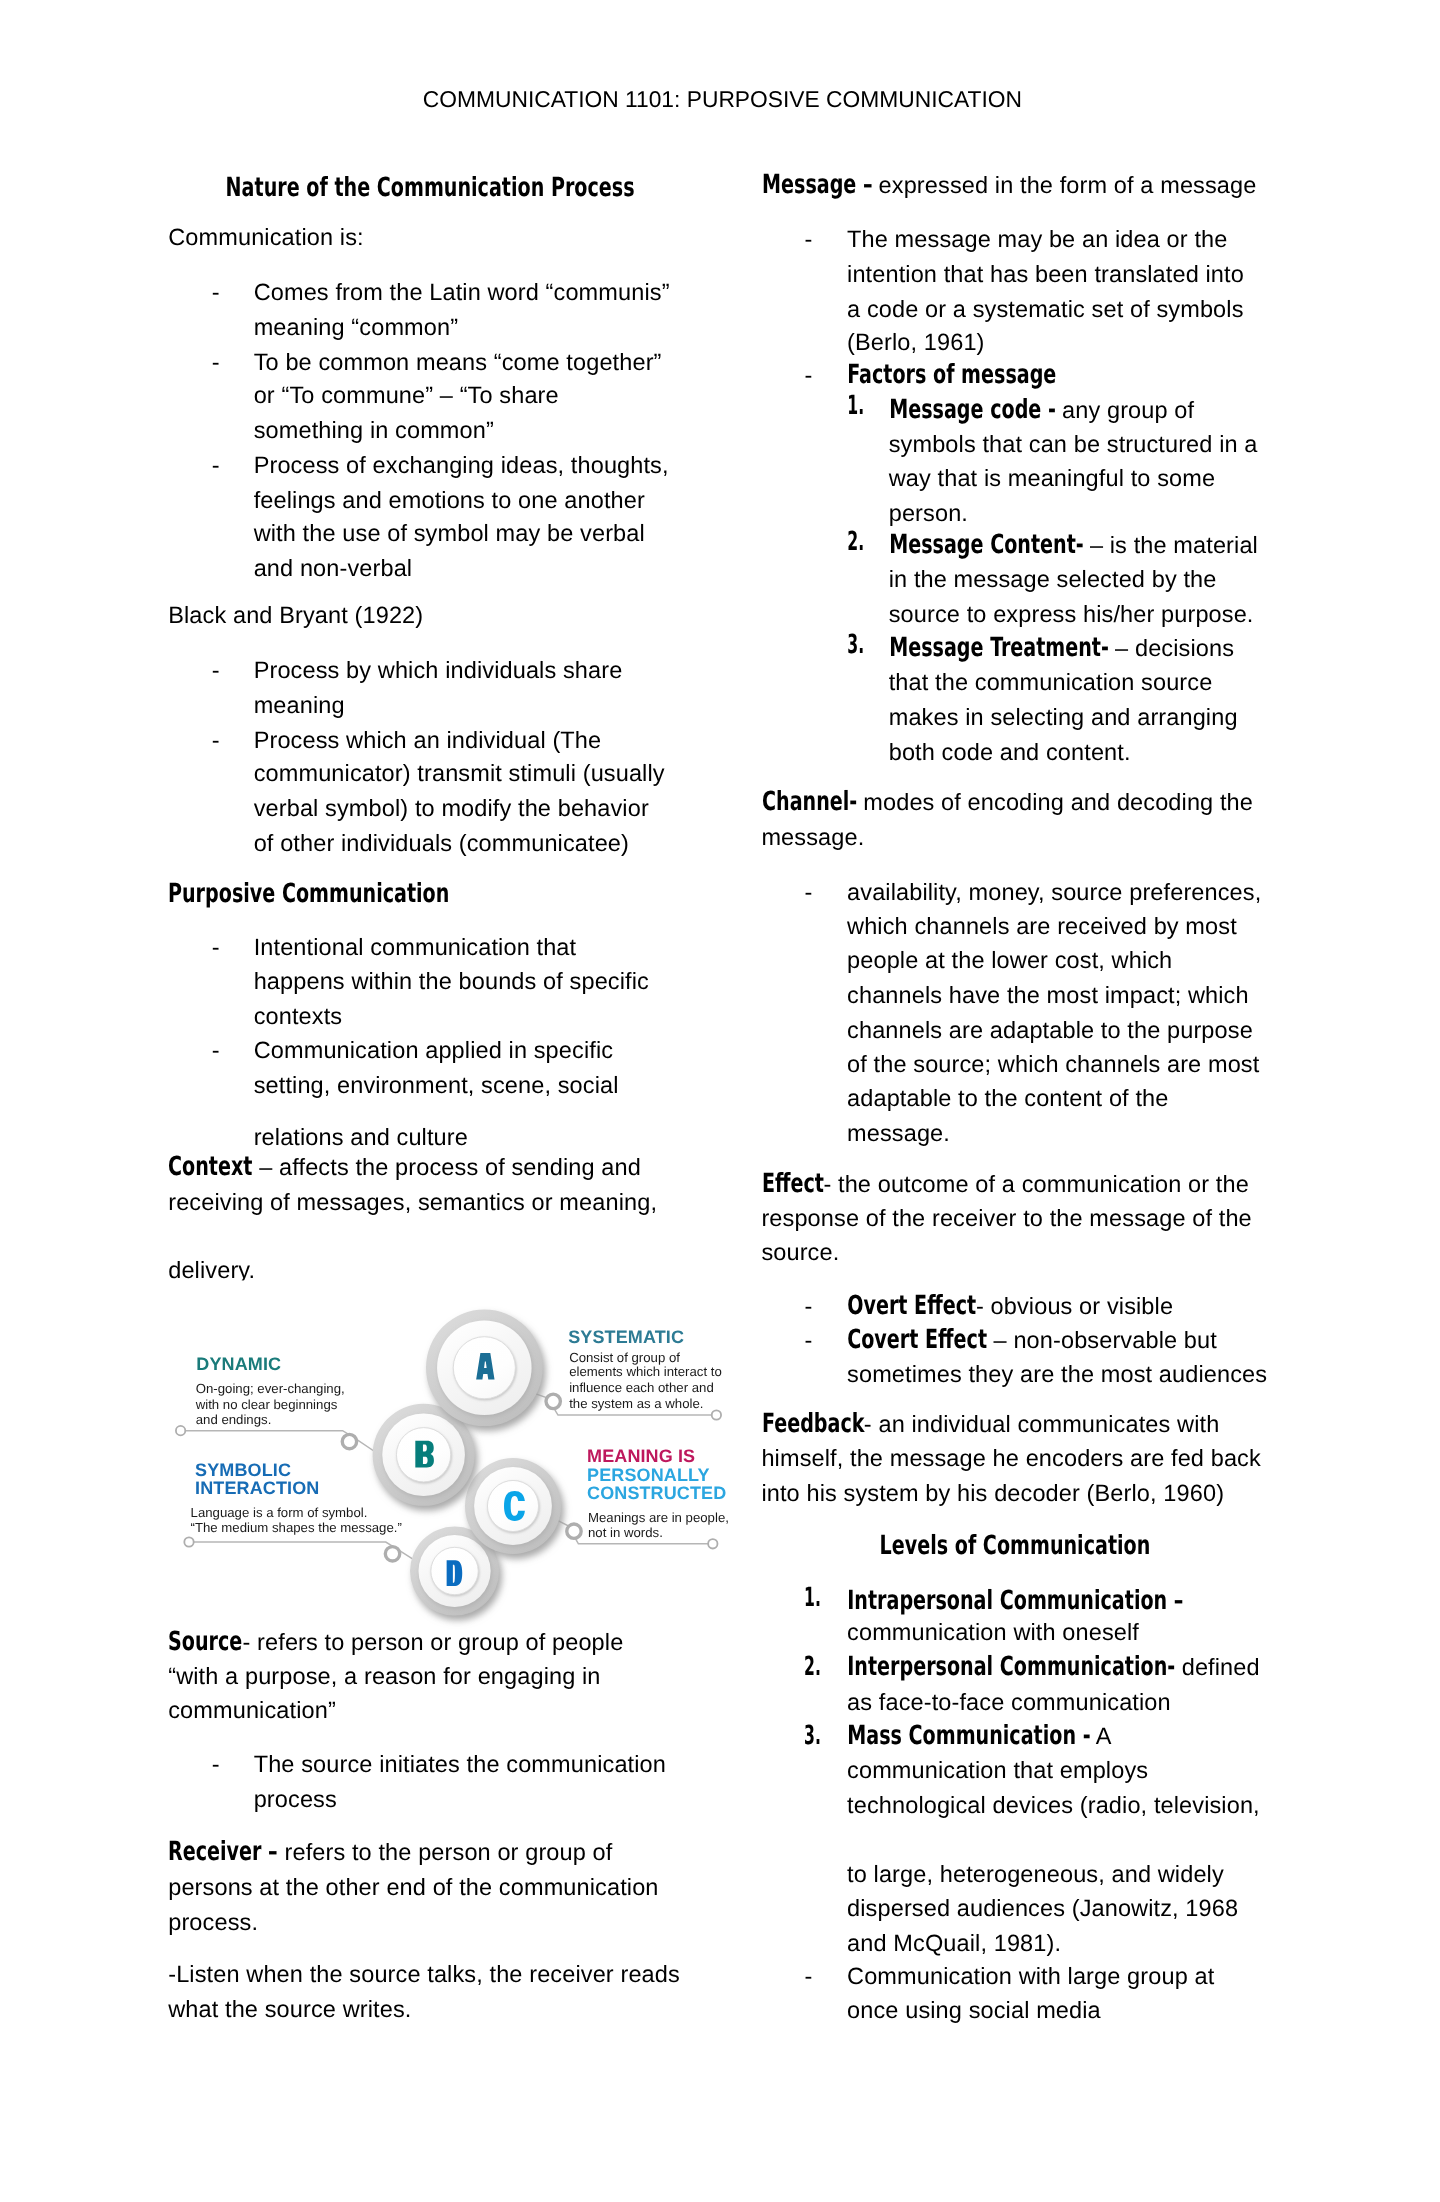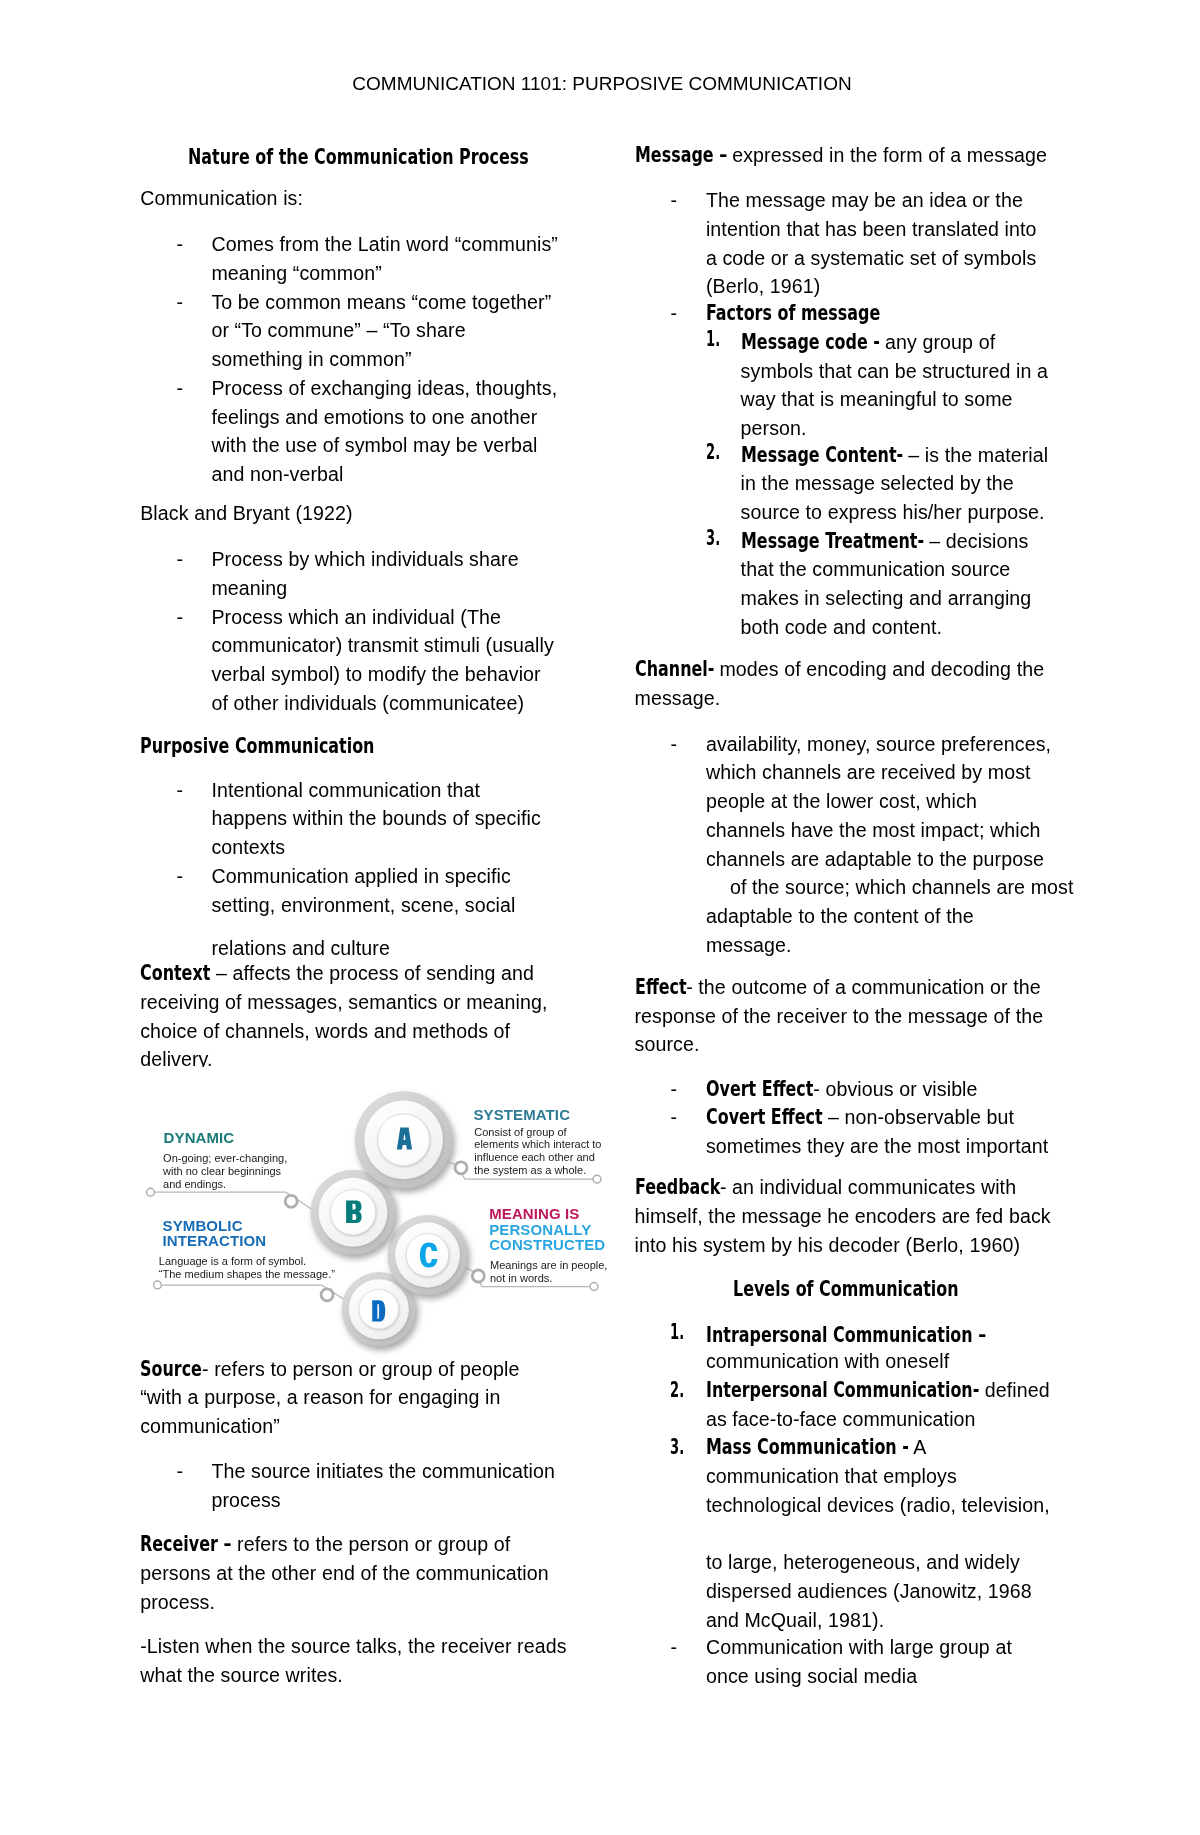--- a/index.html
+++ b/index.html
@@ -50,21 +50,20 @@
   <div class="ln" style="left:176.5px;top:775.7px;"><span>-</span></div>
   <div class="ln" style="left:211.4px;top:775.7px;"><span class="">Intentional communication that</span></div>
   <div class="ln" style="left:211.4px;top:804.4px;"><span class="">happens within the bounds of specific</span></div>
   <div class="ln" style="left:211.4px;top:833.2px;"><span class="">contexts</span></div>
   <div class="ln" style="left:176.5px;top:861.9px;"><span>-</span></div>
   <div class="ln" style="left:211.4px;top:861.9px;"><span class="">Communication applied in specific</span></div>
   <div class="ln" style="left:211.4px;top:890.7px;"><span class="">setting, environment, scene, social</span></div>
   <div class="ln" style="left:211.4px;top:934px;"><span class="">relations and culture</span></div>
   <div class="ln" style="left:140.2px;top:959.1px;"><span class="bold" style="width:70.31px">Context</span><span class=""> – affects the process of sending and</span></div>
   <div class="ln" style="left:140.2px;top:987.9px;"><span class="">receiving of messages, semantics or meaning,</span></div>
-  <div class="ln" style="left:140.2px;top:1016.6px;"><span class="">choice of channels, words and methods of</span></div>
   <div class="ln" style="left:140.2px;top:1045.4px;"><span class="">delivery.</span></div>
   <div class="ln" style="left:140.2px;top:1354.5px;"><span class="bold" style="width:61.88px">Source</span><span class="">- refers to person or group of people</span></div>
   <div class="ln" style="left:140.2px;top:1383.2px;text-align:center;"><span class="">“with a purpose, a reason for engaging in</span></div>
   <div class="ln" style="left:140.2px;top:1412.0px;"><span class="">communication”</span></div>
   <div class="ln" style="left:176.5px;top:1456.7px;"><span>-</span></div>
   <div class="ln" style="left:211.4px;top:1456.7px;"><span class="">The source initiates the communication</span></div>
   <div class="ln" style="left:211.4px;top:1485.5px;text-align:right;"><span class="">process</span></div>
   <div class="ln" style="left:140.2px;top:1530.2px;"><span class="bold" style="width:91.35px">Receiver –</span><span class=""> refers to the person or group of</span></div>
   <div class="ln" style="left:140.2px;top:1559.0px;"><span class="">persons at the other end of the communication</span></div>
   <div class="ln" style="left:140.2px;top:1587.7px;"><span class="">process.</span></div>
@@ -93,31 +92,31 @@
   <div class="ln" style="left:740.6px;top:584.2px;"><span class="">makes in selecting and arranging</span></div>
   <div class="ln" style="left:740.6px;top:612.9px;"><span class="">both code and content.</span></div>
   <div class="ln" style="left:634.5px;top:655.2px;"><span class="bold" style="width:79.37px">Channel-</span><span class=""> modes of encoding and decoding the</span></div>
   <div class="ln" style="left:634.5px;top:683.9px;"><span class="">message.</span></div>
   <div class="ln" style="left:670.5px;top:729.5px;"><span>-</span></div>
   <div class="ln" style="left:705.9px;top:729.5px;"><span class="">availability, money, source preferences,</span></div>
   <div class="ln" style="left:705.9px;top:758.2px;"><span class="">which channels are received by most</span></div>
   <div class="ln" style="left:705.9px;top:787.0px;"><span class="">people at the lower cost, which</span></div>
   <div class="ln" style="left:705.9px;top:815.8px;"><span class="">channels have the most impact; which</span></div>
   <div class="ln" style="left:705.9px;top:844.5px;"><span class="">channels are adaptable to the purpose</span></div>
-  <div class="ln" style="left:705.9px;top:873.2px;margin-left:24px;"><span class="">of the source; which channels are most</span></div>
+  <div class="ln" style="left:705.9px;top:873.2px;"><span class="">of the source; which channels are most</span></div>
   <div class="ln" style="left:705.9px;top:902.0px;"><span class="">adaptable to the content of the</span></div>
   <div class="ln" style="left:705.9px;top:930.8px;"><span class="">message.</span></div>
   <div class="ln" style="left:634.5px;top:972.9px;"><span class="bold" style="width:51.67px">Effect</span><span class="">- the outcome of a communication or the</span></div>
   <div class="ln" style="left:634.5px;top:1001.6px;"><span class="">response of the receiver to the message of the</span></div>
   <div class="ln" style="left:634.5px;top:1030.4px;"><span class="">source.</span></div>
   <div class="ln" style="left:670.5px;top:1074.6px;"><span>-</span></div>
   <div class="ln" style="left:705.9px;top:1074.6px;"><span class="bold" style="width:107.43px">Overt Effect</span><span class="">- obvious or visible</span></div>
   <div class="ln" style="left:670.5px;top:1103.4px;"><span>-</span></div>
   <div class="ln" style="left:705.9px;top:1103.4px;"><span class="bold" style="width:116.54px">Covert Effect</span><span class=""> – non-observable but</span></div>
-  <div class="ln" style="left:705.9px;top:1132.1px;"><span class="">sometimes they are the most important</span></div>
+  <div class="ln" style="left:705.9px;top:1132.1px;"><span class="">sometimes they are the most audiences</span></div>
   <div class="ln" style="left:634.5px;top:1173.3px;"><span class="bold" style="width:85.39px">Feedback</span><span class="">- an individual communicates with</span></div>
   <div class="ln" style="left:634.5px;top:1202.1px;"><span class="">himself, the message he encoders are fed back</span></div>
   <div class="ln" style="left:634.5px;top:1230.8px;"><span class="">into his system by his decoder (Berlo, 1960)</span></div>
   <div class="ln ctr" style="left:634.5px;top:1275.2px;width:423px;text-align:center;"><span class="bold" style="width:225.61px">Levels of Communication</span></div>
   <div class="ln" style="left:670.2px;top:1318.2px;"><span class="listnum" style="width:14.06px">1.</span></div>
   <div class="ln" style="left:705.9px;top:1320.9px;"><span class="bold" style="width:280.17px">Intrapersonal Communication –</span></div>
   <div class="ln" style="left:705.9px;top:1347.2px;"><span class="">communication with oneself</span></div>
   <div class="ln" style="left:670.2px;top:1375.7px;"><span class="listnum" style="width:14.06px">2.</span></div>
   <div class="ln" style="left:705.9px;top:1375.9px;"><span class="bold" style="width:273.34px">Interpersonal Communication-</span><span class=""> defined</span></div>
   <div class="ln" style="left:705.9px;top:1404.7px;"><span class="">as face-to-face communication</span></div>

